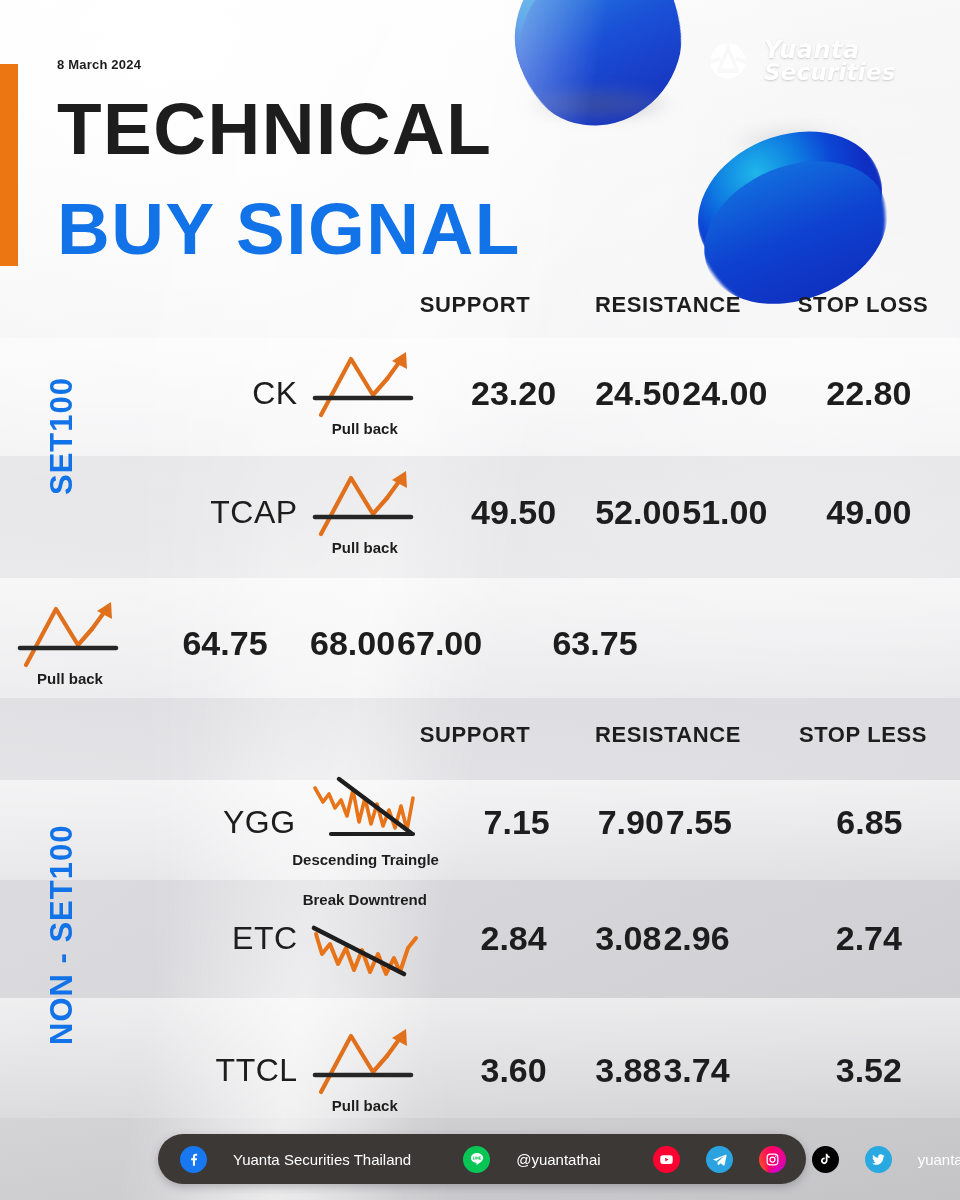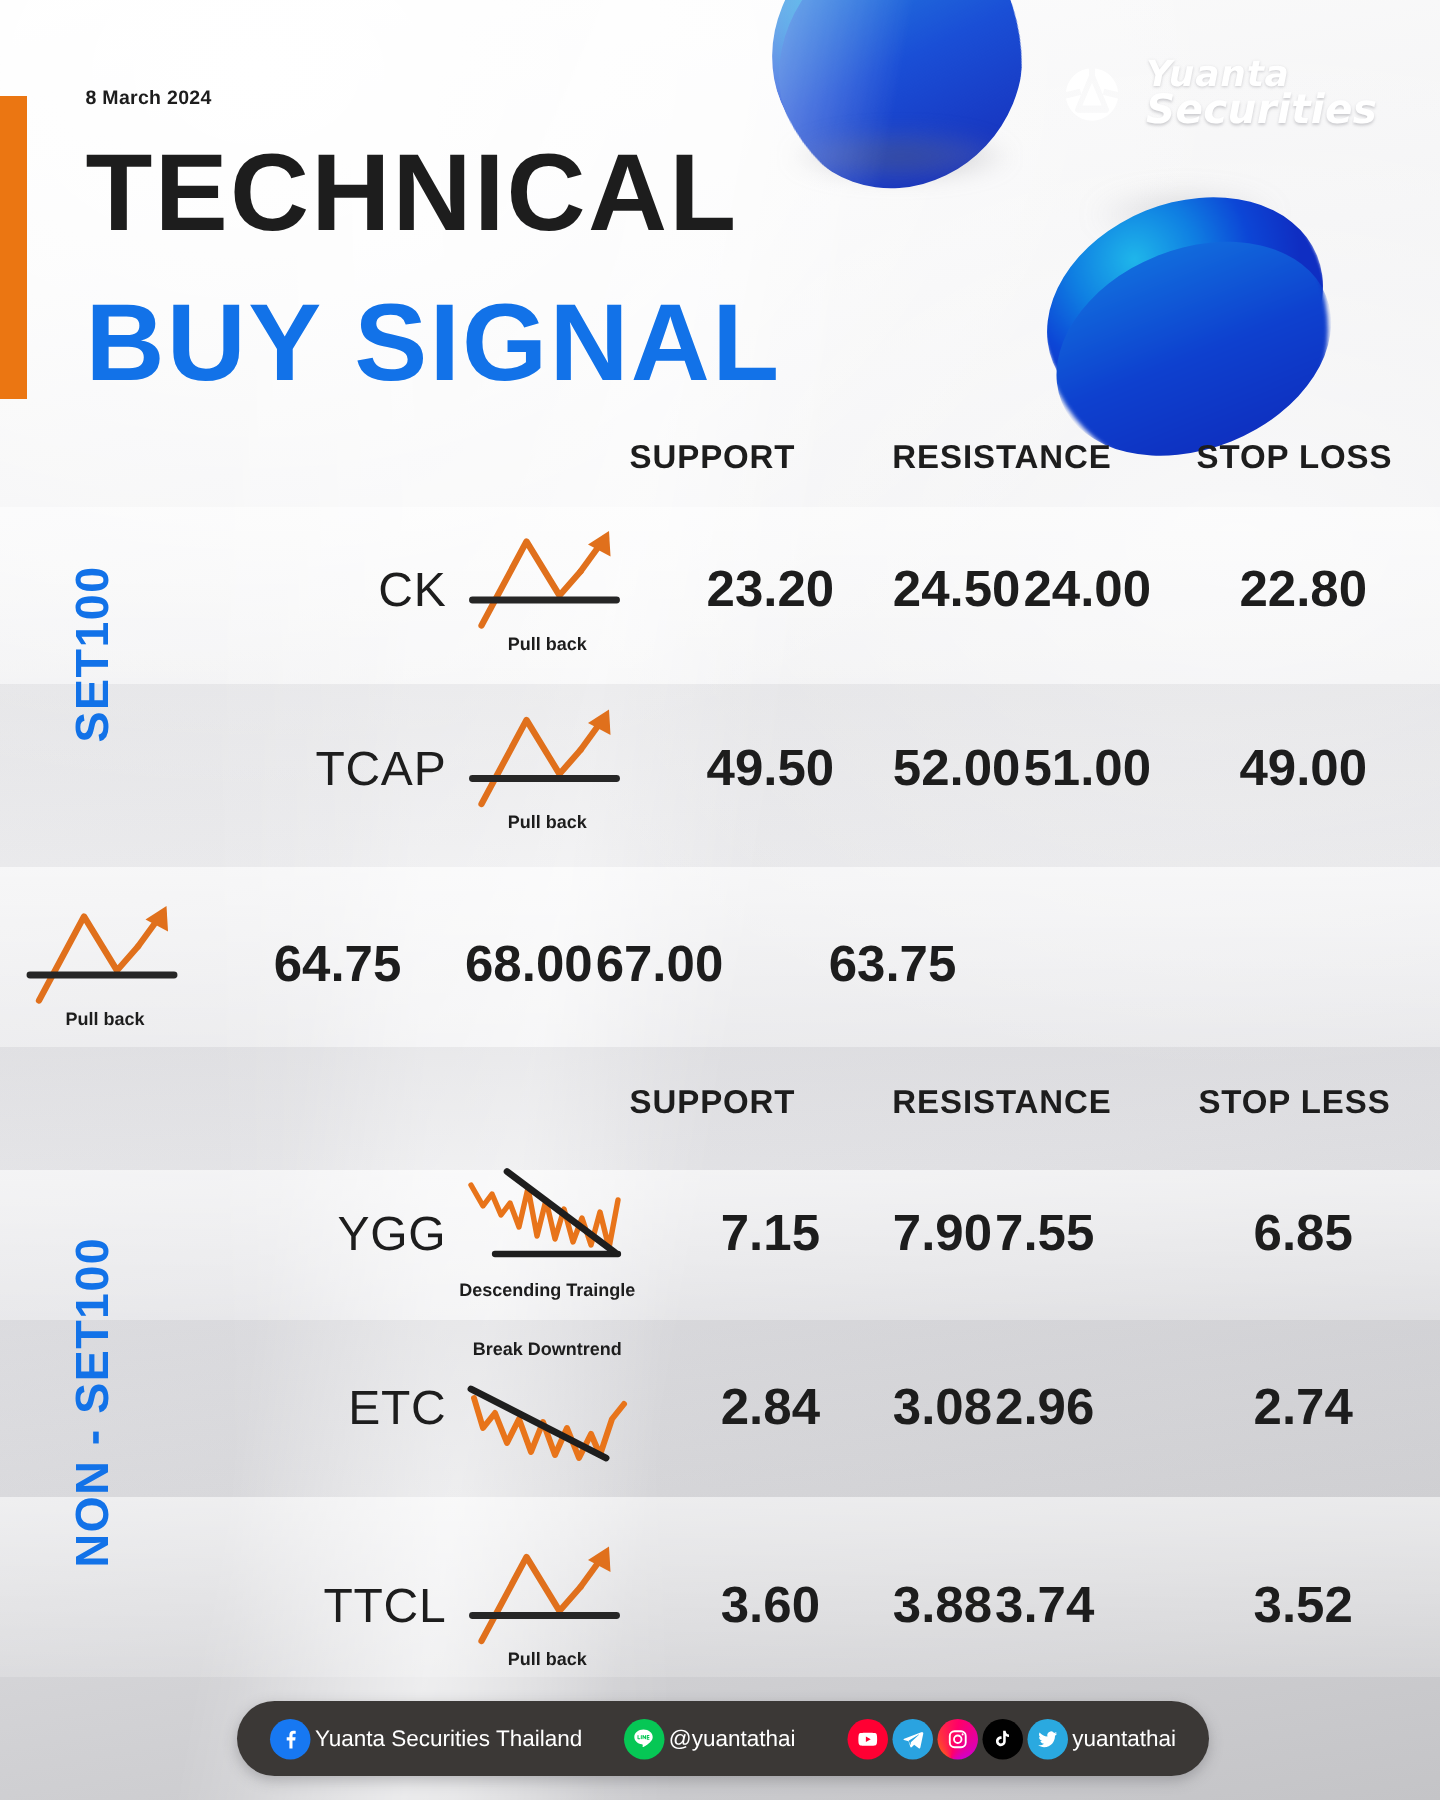--- a/index.html
+++ b/index.html
@@ -61,51 +61,51 @@
   .coin2b{ left:695px; top:120px; width:190px; height:196px; transform:rotate(-22deg);
     background:linear-gradient(180deg,#1488e6 0%, #0e41cf 60%, #0f2dbd 100%);
     clip-path: ellipse(50% 34% at 50% 58%); filter:blur(1.4px); }
 
   
   .logo{ position:absolute; left:705px; top:38px; display:flex; align-items:flex-end; gap:13px; }
   .logo-mark{ width:46px; height:46px; }
   .logo-text{ display:flex; flex-direction:column; line-height:.95; }
   .logo-text span{ font-family:"DejaVu Sans", sans-serif; font-style:italic; font-weight:bold; color:#ffffff;
     font-size:24px; letter-spacing:.5px; text-shadow:0 1px 2px rgba(120,120,128,.35); }
-  .logo-text .l2{ font-size:27px; letter-spacing:.2px; }
+  .logo-text .l2{ font-size:23px; letter-spacing:.2px; }
   .hdr{ position:absolute; left:380px; width:580px; display:flex; }
   .hdr > div{ font-size:22px; font-weight:bold; color:#1d1d1d; letter-spacing:.6px; text-align:center; }
   .h-sup{ width:190px; }
   .h-res{ width:196px; }
   .h-stp{ width:194px; }
 
   .band{ position:absolute; left:0; width:960px; }
   .band.light{ background:linear-gradient(180deg, rgba(255,255,255,.55), rgba(255,255,255,.18)); }
   .band.dark{ background:linear-gradient(180deg, rgba(178,178,184,.16), rgba(178,178,184,.05)); }
 
   .row{ position:absolute; left:0; width:960px; height:120px; display:flex; align-items:center; }
   .sym{ width:310px; text-align:right; font-size:32px; font-weight:normal; color:#1d1d1d; letter-spacing:.5px; }
   .pat{ width:140px; display:flex; flex-direction:column; align-items:center; justify-content:center; }
   .pat svg{ display:block; }
-  .pat-label{ font-size:12px; font-weight:bold; color:#1d1d1d; margin-top:1px; white-space:nowrap; }
+  .pat-label{ font-size:15px; font-weight:bold; color:#1d1d1d; margin-top:1px; white-space:nowrap; }
   .pat-label.above{ margin-top:0; margin-bottom:16px; }
   .val{ font-size:34px; font-weight:bold; color:#1d1d1d; text-align:center; }
   .c-sup{ width:170px; }
   .c-res{ width:190px; display:flex; flex-direction:row; gap:2px; }
   .c-stp{ width:190px; }
 
   
   .sidelabel{ position:absolute; color:#1272e8; font-weight:bold; letter-spacing:1px;
     transform-origin:left top; transform:rotate(-90deg); white-space:nowrap; }
   .side-set100{ left:44px; top:495px; font-size:31px; }
   .side-non{ left:44px; top:1045px; font-size:31px; }
 
   
   .footer{ position:absolute; left:158px; top:1134px; width:648px; height:50px; border-radius:26px;
-    background:#3b3836; display:flex; align-items:center; padding:0 22px; gap:3px;
+    background:#3b3836; display:flex; align-items:center; padding:0 22px; gap:26px;
     box-shadow:0 3px 9px rgba(80,80,86,.35); }
   .fi{ width:27px; height:27px; border-radius:50%; display:flex; align-items:center; justify-content:center; flex:0 0 auto; }
   .ftext{ color:#ffffff; font-size:15px; white-space:nowrap; }
   .gap-a{ width:26px; }
   .gap-b{ width:34px; }
   .ic-fb{ background:#1778f2; }
   .ic-line{ background:#06c755; }
   .ic-yt{ background:#ff0033; }
   .ic-tg{ background:#2aa3e0; }
   .ic-ig{ background:conic-gradient(from 210deg at 32% 104%, #ffd600, #ff7a00 22%, #ff0069 45%, #d300c5 62%, #7638fa 82%); }

